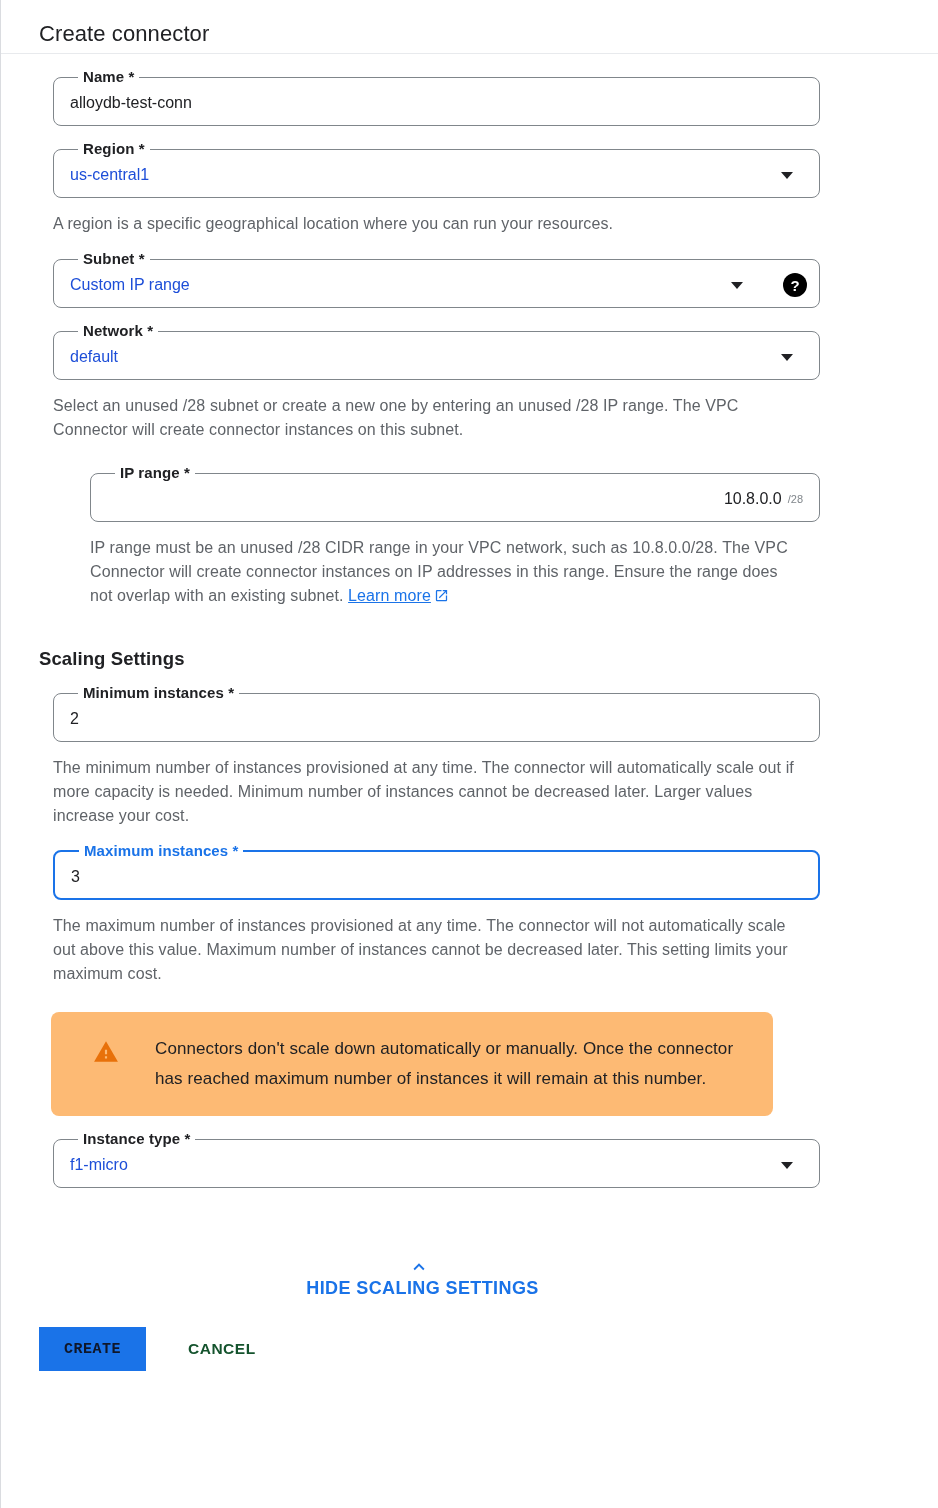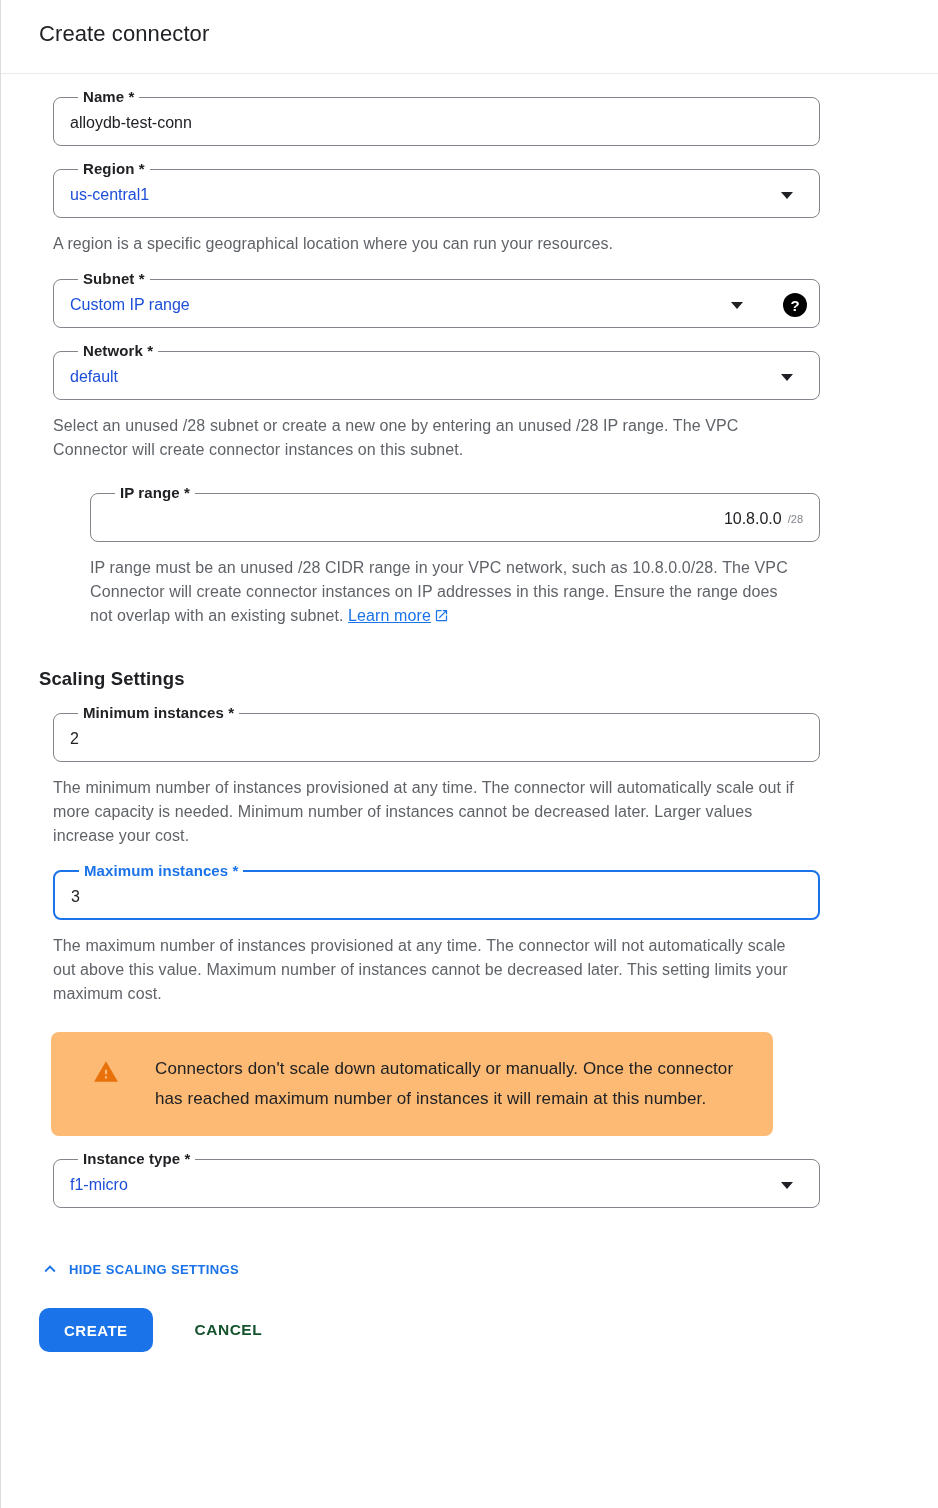--- a/index.html
+++ b/index.html
@@ -13,21 +13,21 @@
     overflow: hidden;
   }
   .panel {
     width: 938px;
     height: 1508px;
     border-left: 1px solid #dadce0;
   }
 
   
   .header {
-    height: 74px;
+    height: 54px;
     border-bottom: 1px solid #e8eaed;
     padding: 21px 0 0 38px;
   }
   .header h1 {
     margin: 0;
     font-size: 22px;
     font-weight: 400;
     letter-spacing: 0.1px;
     color: #202124;
   }
@@ -162,45 +162,46 @@
     line-height: 30px;
     color: #202124;
     width: 600px;
     letter-spacing: 0.1px;
   }
 
   .f-instance { margin-top: 48px; }
 
   
   .hide-scaling {
-    margin-top: 50px;
+    margin-top: 68px;
     display: flex;
     align-items: center;
     color: #1a73e8;
-    font-size: 13px;
+    font-size: 18px;
     font-weight: 700;
     letter-spacing: 0.4px;
     cursor: pointer;
+    flex-direction: column;
   }
   .chevron-up { width: 22px; height: 22px; margin-right: 8px; }
 
   
   .actions {
     margin-top: 28px;
     display: flex;
     align-items: center;
   }
   .btn-create {
     background: #1a73e8;
-    color: #ffffff;
+    color: #0f172a;
     border: none;
-    border-radius: 10px;
+    border-radius: 0;
     height: 44px;
     padding: 0 25px;
-    font-family: Liberation Sans, sans-serif;
+    font-family: Liberation Mono, monospace;
     font-size: 15px;
     font-weight: 700;
     letter-spacing: 0.5px;
     cursor: pointer;
   }
   .btn-cancel {
     background: transparent;
     border: none;
     color: #14532d;
     margin-left: 36px;

